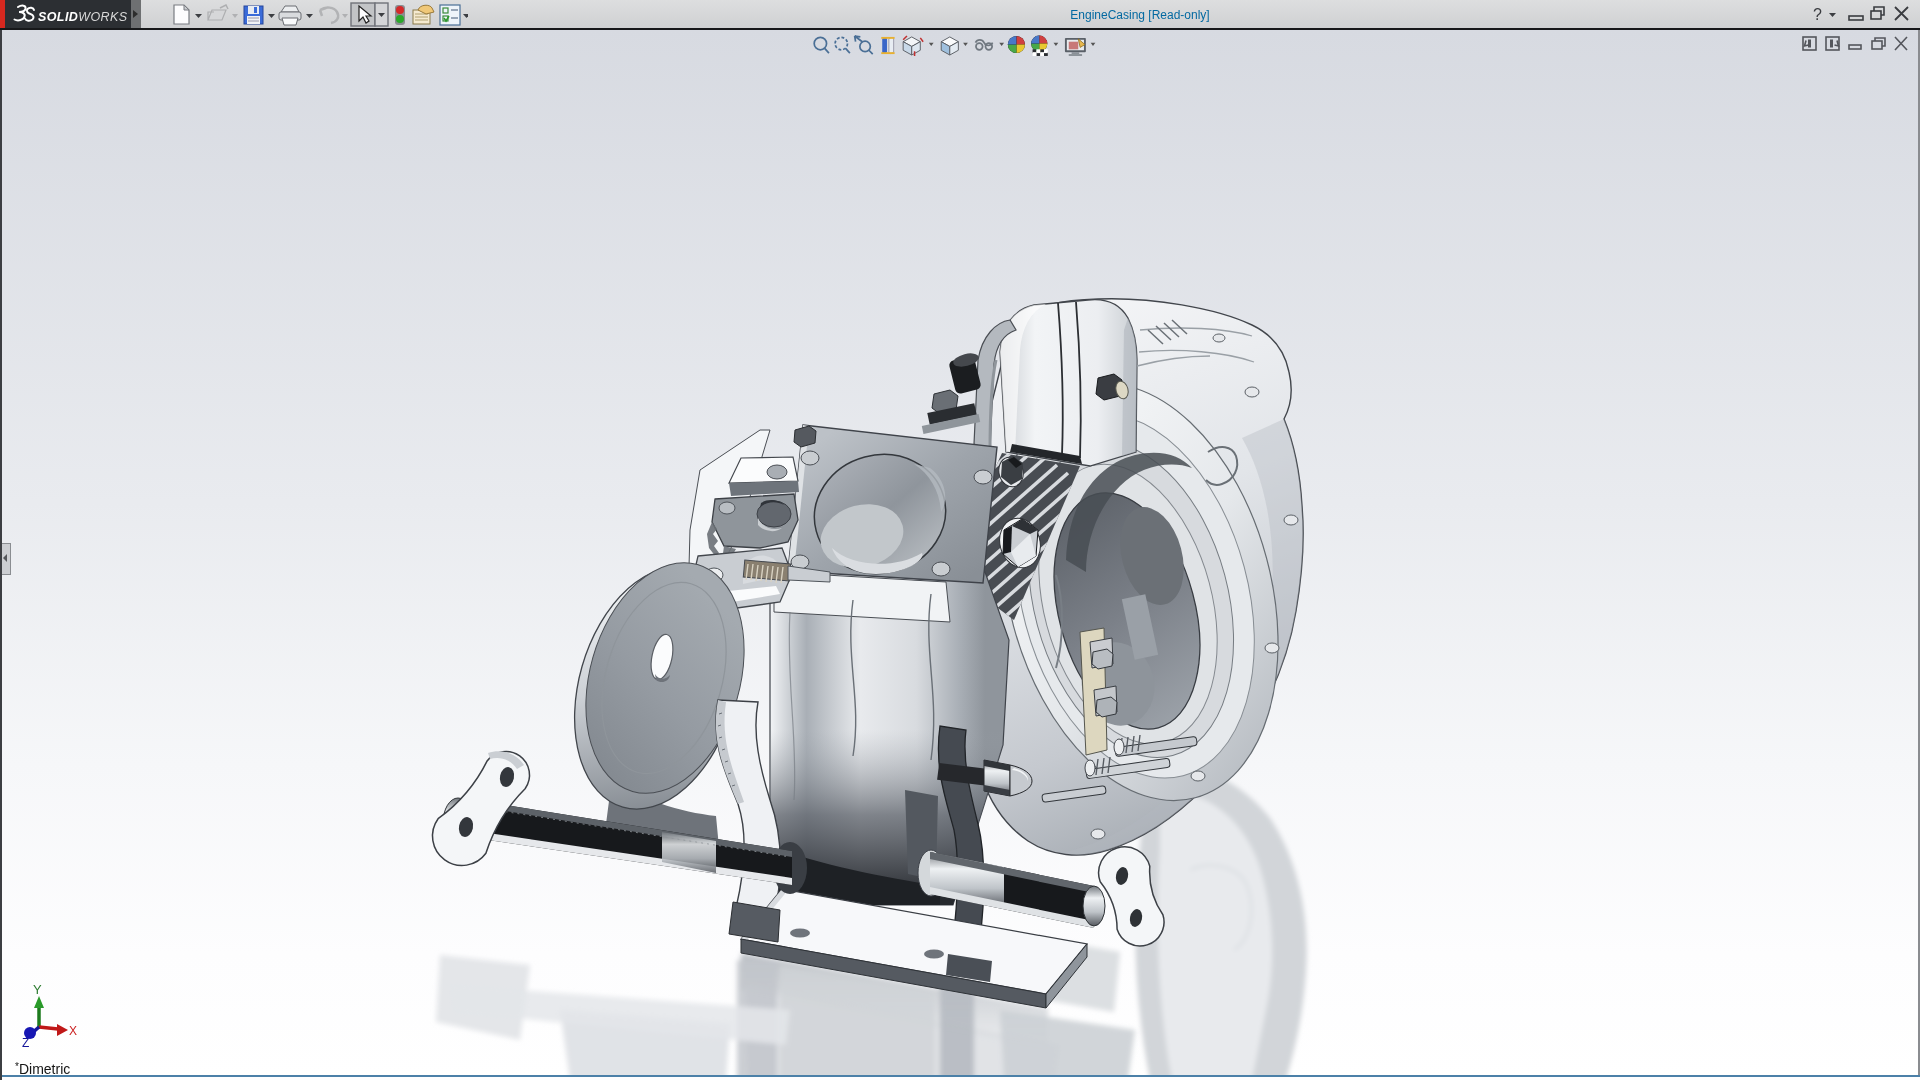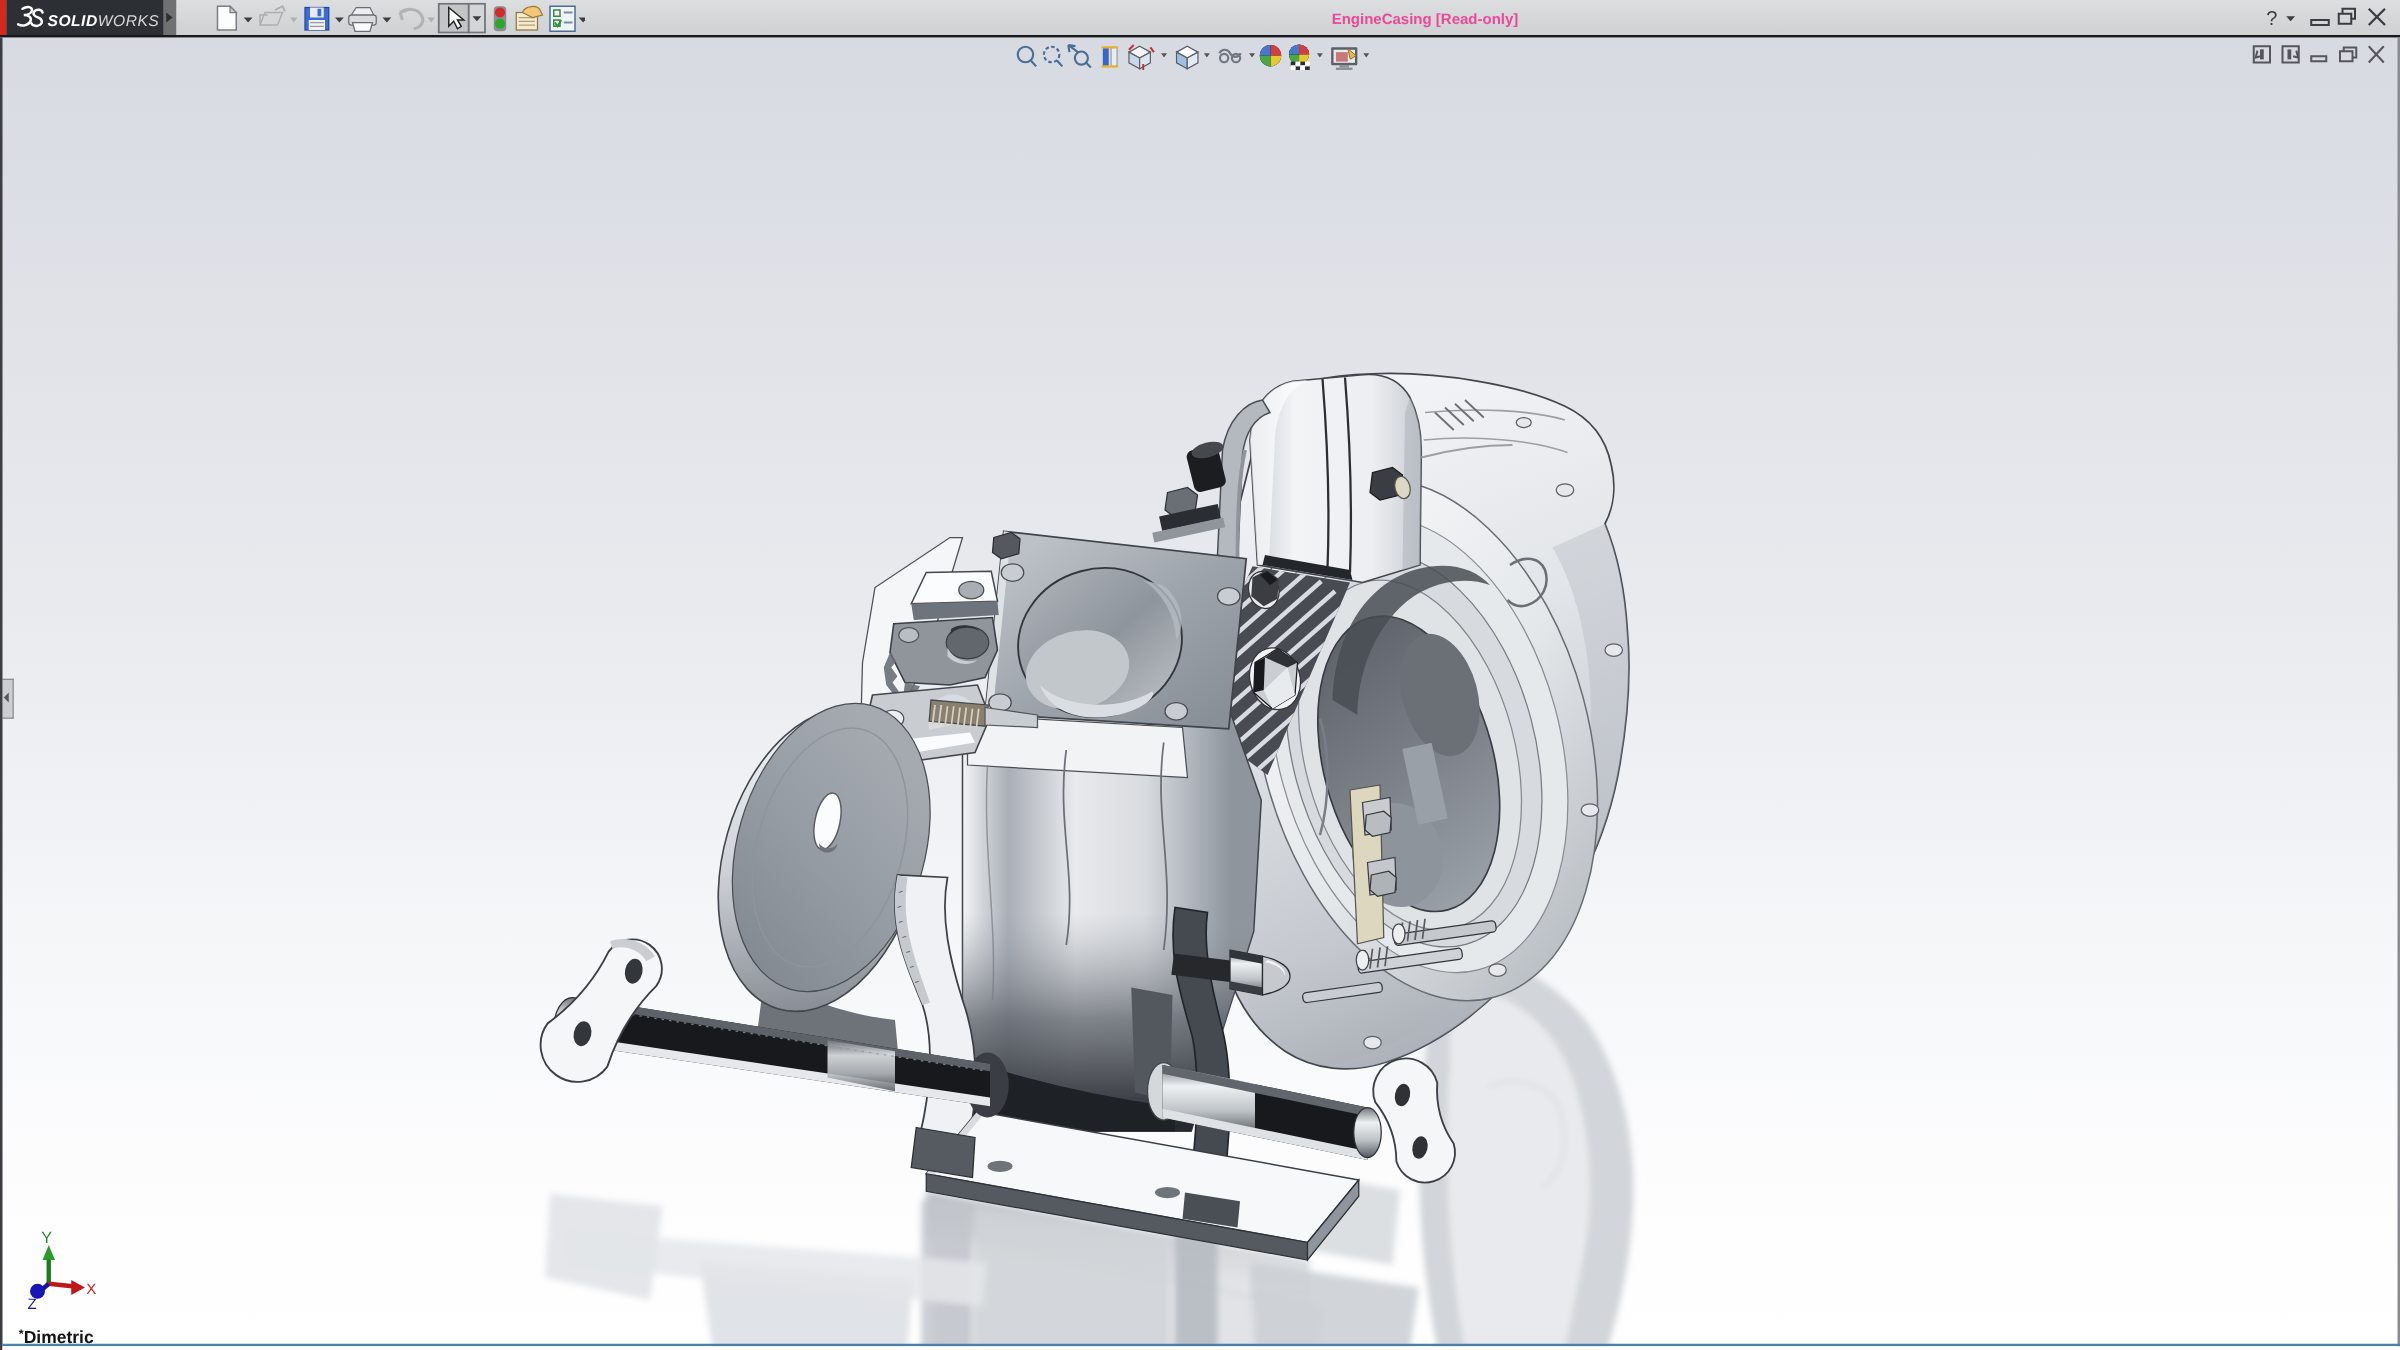--- a/index.html
+++ b/index.html
@@ -3,28 +3,28 @@
 <meta charset="utf-8">
 <style>
 html,body{margin:0;padding:0;width:1920px;height:1080px;overflow:hidden;
  font-family:"Liberation Sans",sans-serif;background:#fff;}
 #titlebar{position:absolute;left:0;top:0;width:1920px;height:29px;
  background:linear-gradient(#dddedf,#cfd0d2);}
 #redstrip{position:absolute;left:0;top:0;width:5px;height:28px;background:#d7281f;}
 #logoblk{position:absolute;left:5px;top:0;width:126px;height:28px;background:#2c2f33;}
 #flyout{position:absolute;left:131px;top:0;width:10px;height:28px;background:#6e7072;}
 #titletext{position:absolute;left:1040px;top:8px;width:200px;text-align:center;
- font-size:12px;color:#ec4899;font-weight:bold;}
+ font-size:12px;color:#0369a1;}
 #topline{position:absolute;left:0;top:28px;width:1920px;height:2px;background:#17181a;}
 #viewport{position:absolute;left:0;top:30px;width:1920px;height:1050px;}
 #leftborder{position:absolute;left:0;top:30px;width:2px;height:1050px;background:#3c3e42;}
 #rightborder{position:absolute;left:1918px;top:30px;width:2px;height:1050px;background:#8a8c90;}
 #botline{position:absolute;left:2px;top:1075px;width:1918px;height:2px;background:#4b80a8;}
 #botwhite{position:absolute;left:2px;top:1077px;width:1918px;height:3px;background:#fdfdfe;}
-#dimetric{position:absolute;left:15px;top:1061px;font-size:14px;color:#141414;font-weight:bold;}
+#dimetric{position:absolute;left:15px;top:1061px;font-size:14px;color:#141414;}
 </style>
 </head>
 <body>
 <div id="viewport">
 <svg width="1920" height="1050" viewBox="0 30 1920 1050">
 <defs>
 <linearGradient id="bg" x1="0" y1="30" x2="0" y2="1080" gradientUnits="userSpaceOnUse">
  <stop offset="0" stop-color="#d7dae1"></stop>
  <stop offset="0.45" stop-color="#e9ebef"></stop>
  <stop offset="0.7" stop-color="#f6f7f9"></stop>

